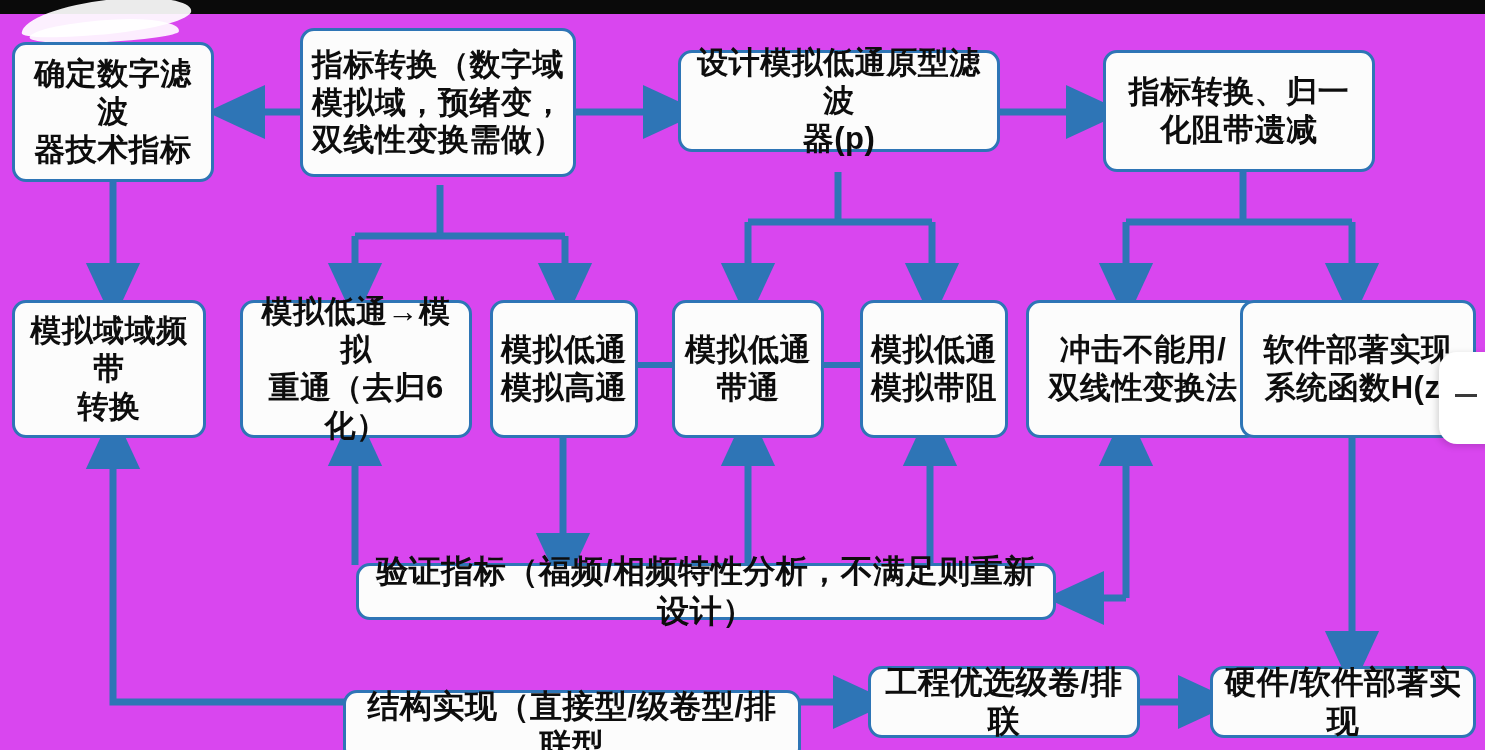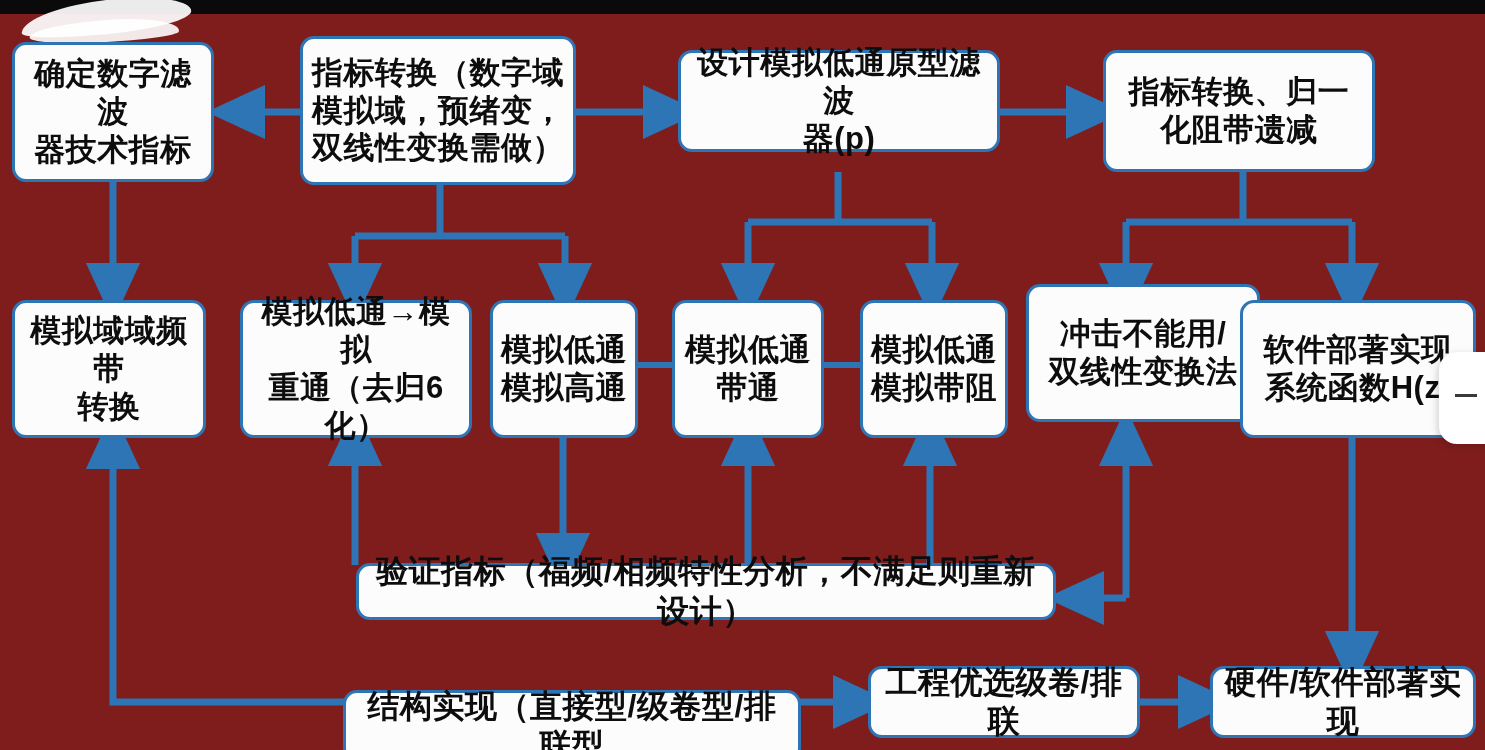--- a/index.html
+++ b/index.html
@@ -4,21 +4,21 @@
 <style>
   html, body {
     margin: 0;
     padding: 0;
     background: #ffffff;
   }
   #stage {
     position: relative;
     width: 1485px;
     height: 750px;
-    background: #7f1d1d;
+    background: #d946ef;
     overflow: hidden;
     font-family: "Liberation Sans", "DejaVu Sans", sans-serif;
   }
   
   .top-band {
     position: absolute;
     left: 0; top: 0;
     width: 1485px;
     height: 14px;
     background: #0a0a0a;
@@ -169,21 +169,21 @@
 
       <path d="M800,702 L862,702" marker-end="url(#ar)"></path>
 
       <path d="M1140,702 L1207,702" marker-end="url(#ar)"></path>
     </g>
   </svg>
 
   <div class="nodebox fs31" style="left:12px;  top:42px;  width:202px; height:140px;">确定数字滤波
 器技术指标</div>
 
-  <div class="nodebox fs31" style="left:300px; top:36px;  width:276px; height:149px;text-align:right;">指标转换（数字域
+  <div class="nodebox fs31" style="left:300px; top:28px;  width:276px; height:149px;text-align:right;">指标转换（数字域
 模拟域，预绪变，
 双线性变换需做）</div>
 
   <div class="nodebox fs31" style="left:678px; top:50px;  width:322px; height:102px;">设计模拟低通原型滤波
 器(p)</div>
 
   <div class="nodebox fs31" style="left:1103px;top:50px;  width:272px; height:122px;">指标转换、归一
 化阻带遗减</div>
 
   <div class="nodebox fs31" style="left:12px;  top:300px; width:194px; height:138px;">模拟域域频带
@@ -194,21 +194,21 @@
 
   <div class="nodebox fs31" style="left:490px; top:300px; width:148px; height:138px;">模拟低通
 模拟高通</div>
 
   <div class="nodebox fs31" style="left:672px; top:300px; width:152px; height:138px;">模拟低通
 带通</div>
 
   <div class="nodebox fs31" style="left:860px; top:300px; width:148px; height:138px;">模拟低通
 模拟带阻</div>
 
-  <div class="nodebox fs31" style="left:1026px;top:284px; width:234px; height:138px;">冲击不能用/
+  <div class="nodebox fs31" style="left:1026px;top:300px; width:234px; height:138px;">冲击不能用/
 双线性变换法</div>
 
   <div class="nodebox fs31" style="left:1240px;top:300px; width:236px; height:138px;">软件部著实现
 系统函数H(z)</div>
 
   <div class="nodebox fs32" style="left:356px; top:563px; width:700px; height:57px;">验证指标（福频/相频特性分析，不满足则重新设计）</div>
 
   <div class="nodebox fs32" style="left:343px; top:666px; width:458px; height:72px;margin-top:24px;">结构实现（直接型/级卷型/排联型</div>
 
   <div class="nodebox fs32" style="left:868px; top:666px; width:272px; height:72px;">工程优选级卷/排联</div>

